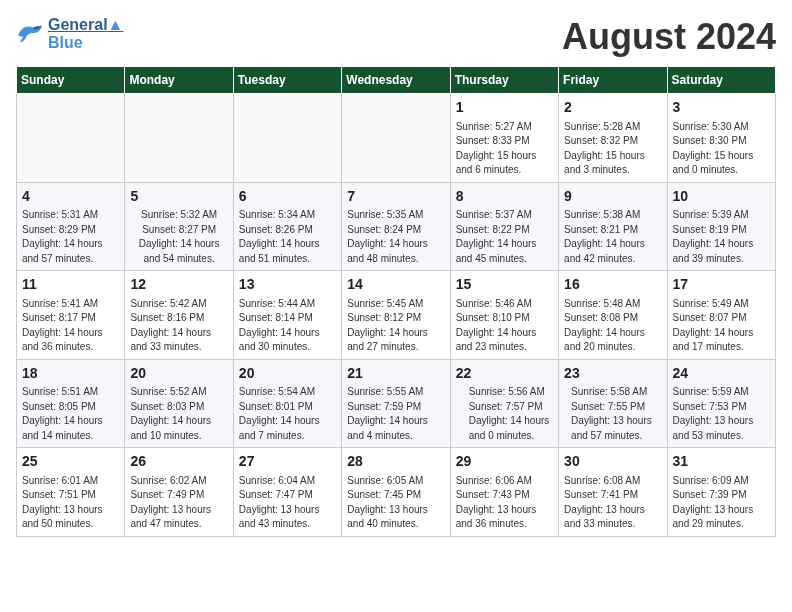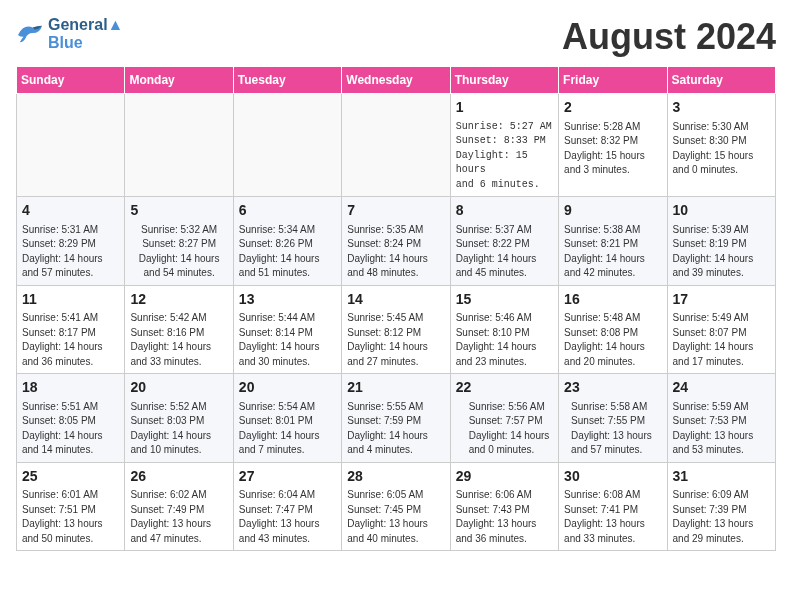--- a/index.html
+++ b/index.html
@@ -36,21 +36,21 @@
     .cal-subtitle {
       font-size: 16px;
       color: #555;
     }
     table {
       width: 100%;
       border-collapse: collapse;
       font-size: 10.5px;
     }
     thead tr th {
-      background-color: #ec4899;
+      background-color: #14532d;
       color: #fff;
       padding: 6px 4px;
       text-align: left;
       font-size: 12px;
       font-weight: bold;
       border: 1px solid #fff;
     }
     tbody tr td {
       vertical-align: top;
       padding: 4px 5px;
@@ -82,21 +82,21 @@
 </head>
 <body>
 
 <div class="header">
   <div class="logo">
     <svg class="logo-bird" viewBox="0 0 30 26" xmlns="http://www.w3.org/2000/svg">
       <path d="M2,14 Q8,2 18,6 Q24,8 28,4 Q26,12 18,12 Q12,12 10,18 Q8,22 4,22 Q6,18 8,16 Q4,16 2,14Z" fill="#4a90d9"></path>
       <path d="M18,6 Q22,4 28,4 Q25,8 20,8Z" fill="#2c5f8a"></path>
     </svg>
     <div>
-      <div style="font-size:16px;font-weight:bold;color:#2c5f8a;">General<span style="color:#4a90d9;">▲</span></div>
+      <div style="font-size:16px;font-weight:bold;color:#2c5f8a;text-decoration:underline;">General<span style="color:#4a90d9;">▲</span></div>
       <div style="font-size:16px;font-weight:bold;color:#4a90d9;">Blue</div>
     </div>
   </div>
   <div class="title-block">
     <div class="cal-title">August 2024</div>
   </div>
 </div>
 
 <table>
   <thead>
@@ -111,21 +111,21 @@
     </tr>
   </thead>
   <tbody id="calendar-body">
   <tr>
         <td class="empty-cell"></td>
         <td class="empty-cell"></td>
         <td class="empty-cell"></td>
         <td class="empty-cell"></td>
         <td>
           <span class="day-num">1</span>
-          <div class="day-info" style="white-space: pre-line; font-family: Liberation Mono, monospace;">Sunrise: 5:27 AM
+          <div class="day-info" style="white-space: pre-line;">Sunrise: 5:27 AM
 Sunset: 8:33 PM
 Daylight: 15 hours
 and 6 minutes.</div>
         </td>
         <td>
           <span class="day-num">2</span>
           <div class="day-info" style="white-space: pre-line;">Sunrise: 5:28 AM
 Sunset: 8:32 PM
 Daylight: 15 hours
 and 3 minutes.</div>

